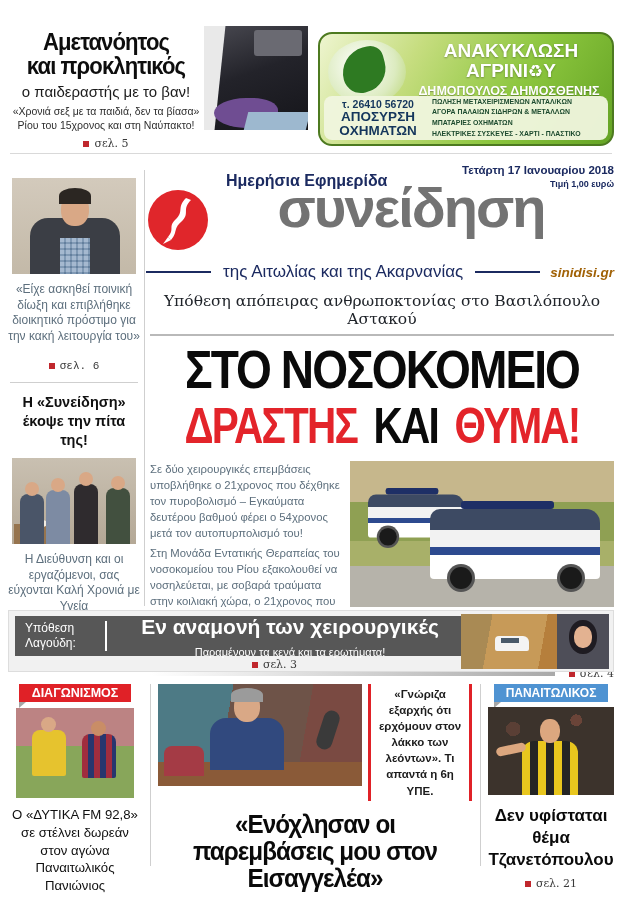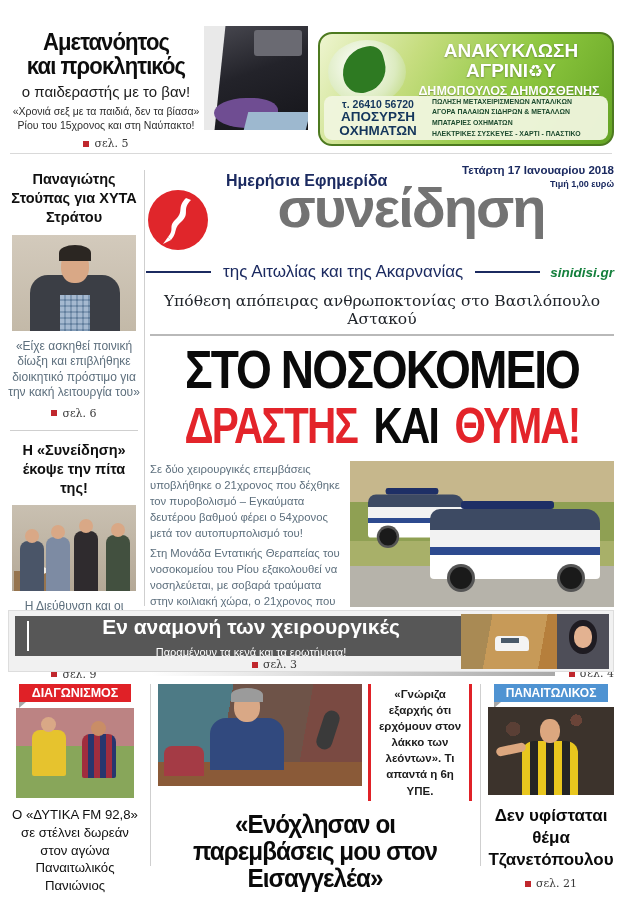--- a/index.html
+++ b/index.html
@@ -55,28 +55,28 @@
   .mh-circle { position:absolute; left:2px; top:32px; width:60px; height:60px; border-radius:50%;
                background:#e0262b; }
   .mh-logo { position:absolute; left:62px; top:22px; width:406px; text-align:center;
              font-size:56px; font-weight:800; color:#737373; letter-spacing:-2px; line-height:1; }
   .mh-right { position:absolute; right:0; top:6px; text-align:right; color:#1b2a60; }
   .mh-date { font-size:11.5px; font-weight:700; }
   .mh-price { font-size:9px; font-weight:700; margin-top:3px; }
   .mh-subrow { position:absolute; left:0; right:0; top:104px; display:flex; align-items:center; }
   .mh-line { height:2px; background:#1b2a60; flex:1; }
   .mh-region { font-size:17px; color:#1b2a60; padding:0 12px; white-space:nowrap; }
-  .mh-site { color:#15803d; font-weight:800; font-style:italic; font-size:13.5px; margin-left:10px; }
+  .mh-site { color:#a16207; font-weight:800; font-style:italic; font-size:13.5px; margin-left:10px; }
 
   
   .sidebar { position:absolute; left:8px; top:170px; width:132px; }
   .sb-title { font-weight:800; font-size:14.5px; color:#101010; text-align:center; line-height:1.3; }
   .sb-photo { margin:8px auto 8px; width:124px; }
   .sb-quote { font-size:12px; color:#5d6f7d; text-align:center; line-height:1.3; }
-  .sb-ref { margin-top:6px; }
+  .sb-ref { margin-top:16px;font-family:Liberation Mono, monospace; }
   .sb-div { height:1px; background:#cfcfcf; margin:10px 2px; }
   .art-man { position:relative; height:96px; background:linear-gradient(#d3cabc,#c3b9a8); overflow:hidden; }
   .m-jacket { position:absolute; left:18px; bottom:-6px; width:90px; height:62px; background:#3b3e45; border-radius:18px 18px 0 0; }
   .m-shirt { position:absolute; left:48px; bottom:-4px; width:30px; height:40px;
              background:repeating-linear-gradient(90deg,#cdd9e6 0 4px,#9fb4c8 4px 6px),
                         repeating-linear-gradient(0deg,#cdd9e6 0 4px,#9fb4c8 4px 6px); background-blend-mode:multiply; }
   .m-face { position:absolute; left:49px; top:16px; width:28px; height:32px; background:#d9a886; border-radius:46%; }
   .m-hair { position:absolute; left:47px; top:10px; width:32px; height:16px; background:#2b2622; border-radius:50% 50% 0 0; }
   .art-group { position:relative; height:86px; background:linear-gradient(#c9c0b1,#b4a896); overflow:hidden; }
   .g-fig { position:absolute; bottom:0; width:24px; height:58px; border-radius:8px 8px 0 0; }
@@ -249,21 +249,20 @@
       <div class="mh-line"></div>
       <div class="mh-region">της Αιτωλίας και της Ακαρνανίας</div>
       <div class="mh-line"></div>
       <div class="mh-site">sinidisi.gr</div>
     </div>
   </div>
 
   <div class="vrule" style="left:144px; top:170px; height:436px;"></div>
   <div class="sidebar">
     <div>
-      <div class="sb-title">Παναγιώτης Στούπας για ΧΥΤΑ Στράτου</div>
       <div class="sb-photo">
         <div class="art-man">
           <div class="m-jacket"></div>
           <div class="m-shirt"></div>
           <div class="m-face"></div>
           <div class="m-hair"></div>
         </div>
       </div>
       <div class="sb-quote">«Είχε ασκηθεί ποινική δίωξη και επιβλήθηκε διοικητικό πρόστιμο για την κακή λειτουργία του»</div>
       <div class="pref sb-ref">
@@ -315,20 +314,21 @@
       <div class="ma-grad"></div>
       <div class="pref">
         <span class="bullet"></span>
         <span>σελ. 4</span>
       </div>
     </div>
   </div>
 
   <div class="strip">
     <div class="strip-bar">
+      <div class="strip-label">Υπόθεση Λαγούδη:</div>
       <div class="strip-vline"></div>
       <div class="strip-main">
         <div class="strip-head">Εν αναμονή των χειρουργικές</div>
         <div class="strip-sub">Παραμένουν τα κενά και τα ερωτήματα!</div>
       </div>
     </div>
     <div class="art-lagoudi">
       <div class="st-car"></div>
       <div class="st-portrait"></div>
     </div>

